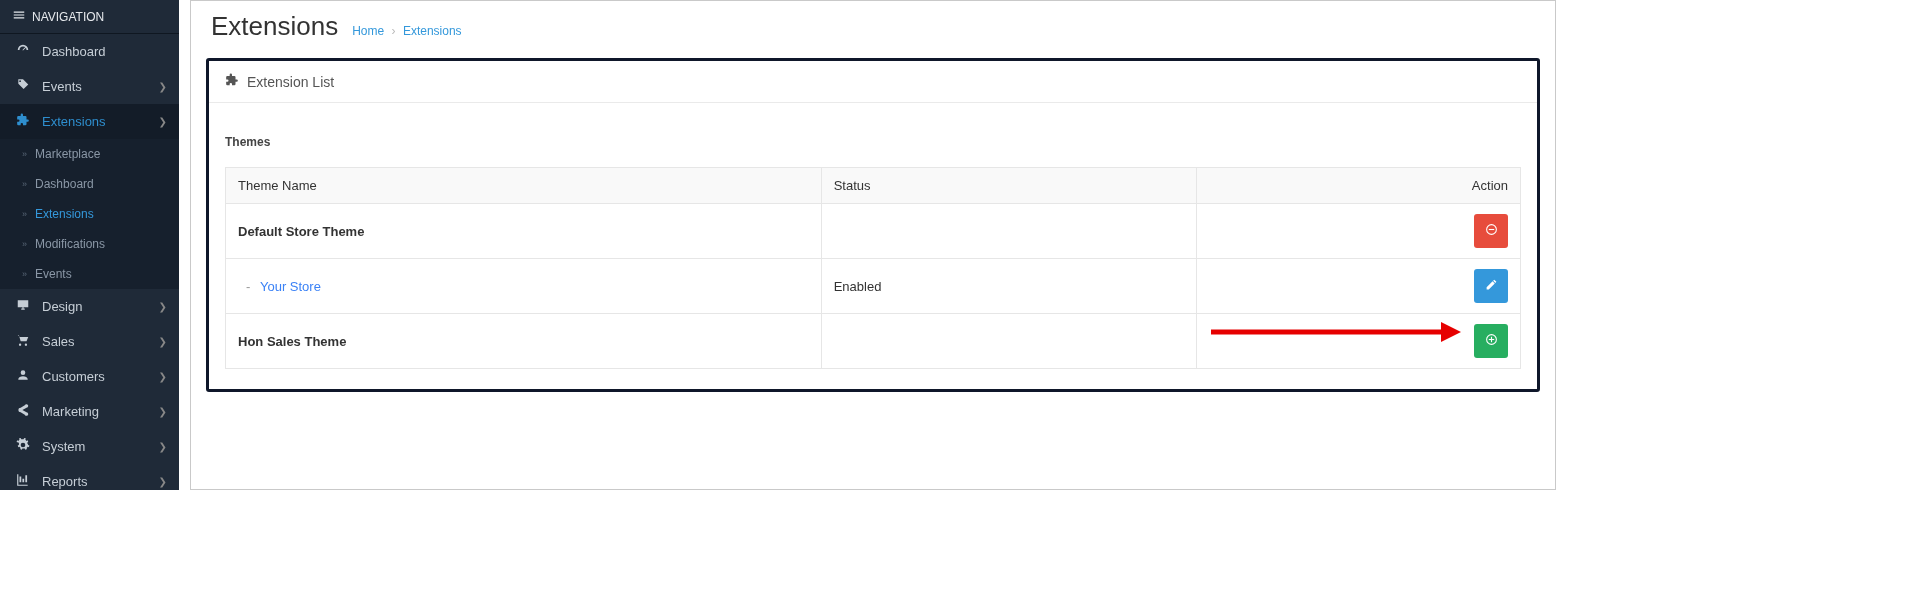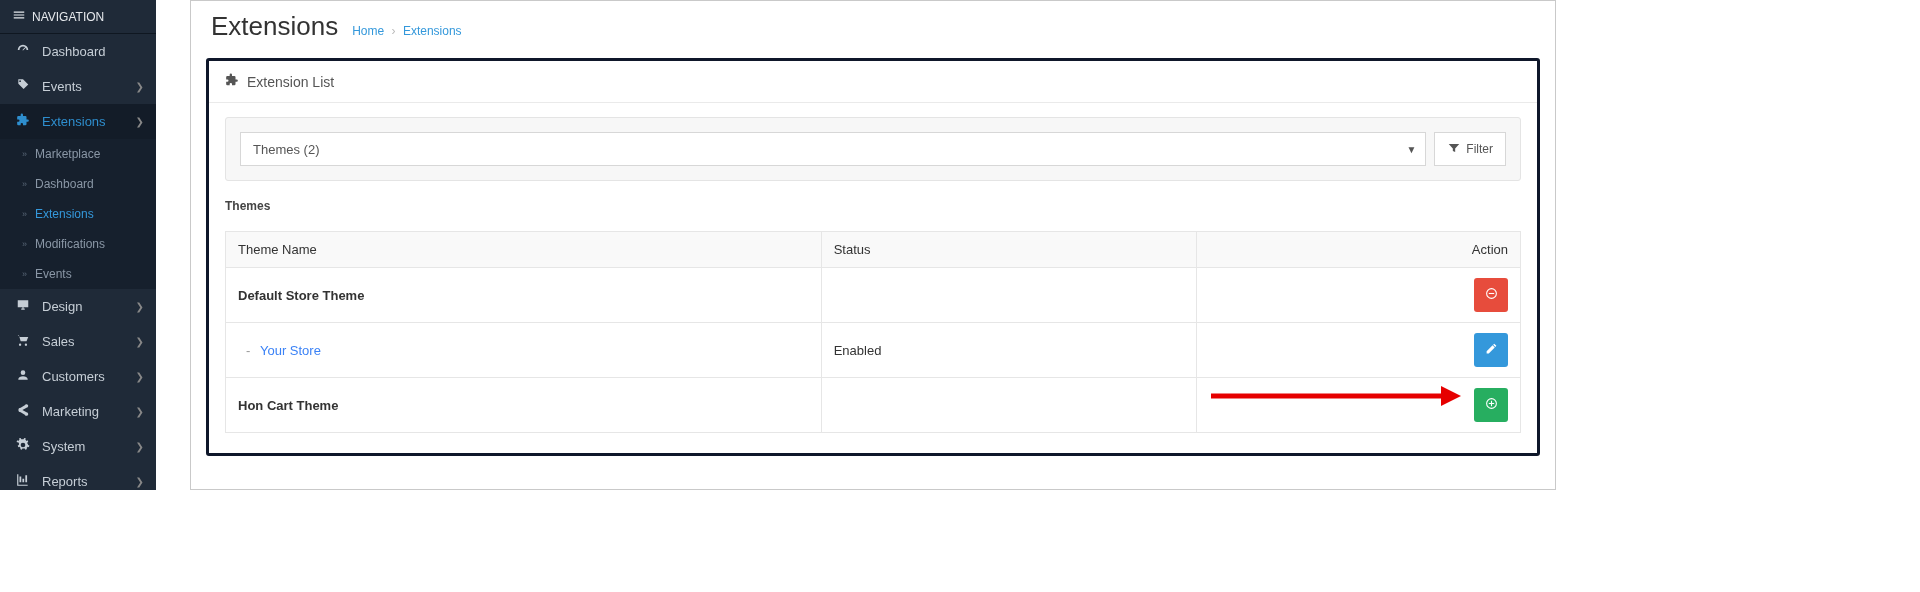--- a/index.html
+++ b/index.html
@@ -1,19 +1,19 @@
 <!DOCTYPE html>
 <html><head>
 <meta charset="utf-8">
 <style>
 * { box-sizing: border-box; margin: 0; padding: 0; }
 body { font-family: -apple-system, "Helvetica Neue", Helvetica, Arial, sans-serif; font-size: 13px; color: #333; background: #fff; }
 
 
-.sidebar { position: absolute; left: 0; top: 0; width: 156px; height: 100%; background: #1f2a38; color: #c6ced6; }
+.sidebar { position: absolute; left: 0; top: 0; width: 179px; height: 100%; background: #1f2a38; color: #c6ced6; }
 .nav-header { padding: 8px 12px; background: #1f2a38; border-bottom: 1px solid #0f1721; font-size: 12px; color: #e6e9ed; display: flex; align-items: center; gap: 6px; }
 .nav-header .bars { display:inline-block; }
 .nav-item { display: flex; align-items: center; padding: 9px 14px; color: #c6ced6; cursor: pointer; position: relative; font-size: 13px; }
 .nav-item .chev { position: absolute; right: 12px; color: #888; font-size: 10px; }
 .nav-item .ico { width: 18px; display: inline-block; text-align: center; margin-right: 10px; }
 .nav-item.active { background: #131c28; }
 .nav-item.active .ico, .nav-item.active span.lbl { color: #2e8ece; }
 .nav-sub { background: #16202d; }
 .nav-sub .sub-item { padding: 8px 14px 8px 22px; color: #8a97a6; cursor: pointer; font-size: 12px; display:flex; align-items:center; gap:8px; }
 .nav-sub .sub-item.active { color: #3498db; }
@@ -204,34 +204,20 @@
       <div class="panel-head">
         <span>
           <svg viewBox="0 0 24 24">
               <path d="M20 11h-2V7a2 2 0 00-2-2h-4V3a2 2 0 10-4 0v2H4a2 2 0 00-2 2v4h2a2 2 0 110 4H2v4a2 2 0 002 2h4v-2a2 2 0 114 0v2h4a2 2 0 002-2v-4h2a2 2 0 100-4z"></path>
             </svg>
         </span>
         <span>Extension List</span>
       </div>
       <div class="panel-body">
 
-        <div class="filter-box">
-          <div class="select-wrap">
-            <input class="select" readonly="" value="Themes (2)" style="">
-            <span class="caret">▼</span>
-          </div>
-          <button class="filter-btn">
-            <span>
-              <svg viewBox="0 0 24 24">
-                  <path d="M3 5h18l-7 8v6l-4-2v-4z"></path>
-                </svg>
-            </span>
-            <span>Filter</span>
-          </button>
-        </div>
 
         <div class="themes-title">Themes</div>
 
         <table class="tbl">
           <thead>
             <tr>
               <th style="width:46%">Theme Name</th>
               <th style="width:29%">Status</th>
               <th class="right">Action</th>
             </tr>
@@ -258,21 +244,21 @@
                 <button class="btn-sq btn-blue">
                   <span>
                     <svg viewBox="0 0 24 24">
                         <path d="M3 17l11-11 4 4L7 21H3zM15 5l2-2 4 4-2 2z" fill="#fff"></path>
                       </svg>
                   </span>
                 </button>
               </td>
             </tr>
             <tr>
-              <td><b>Hon Cart Theme</b></td>
+              <td><b>Hon Sales Theme</b></td>
               <td></td>
               <td class="right" style="position:relative;">
                 <svg class="arrow-annot" style="left:14px; top:6px; width:250px; height:24px;" viewBox="0 0 250 24">
                   <line x1="0" y1="12" x2="230" y2="12" stroke="#e60000" stroke-width="5"></line>
                   <polygon points="230,2 250,12 230,22" fill="#e60000"></polygon>
                 </svg>
                 <button class="btn-sq btn-green">
                   <span>
                     <svg viewBox="0 0 24 24">
                         <circle cx="12" cy="12" r="9" fill="none" stroke="#fff" stroke-width="2"></circle>

